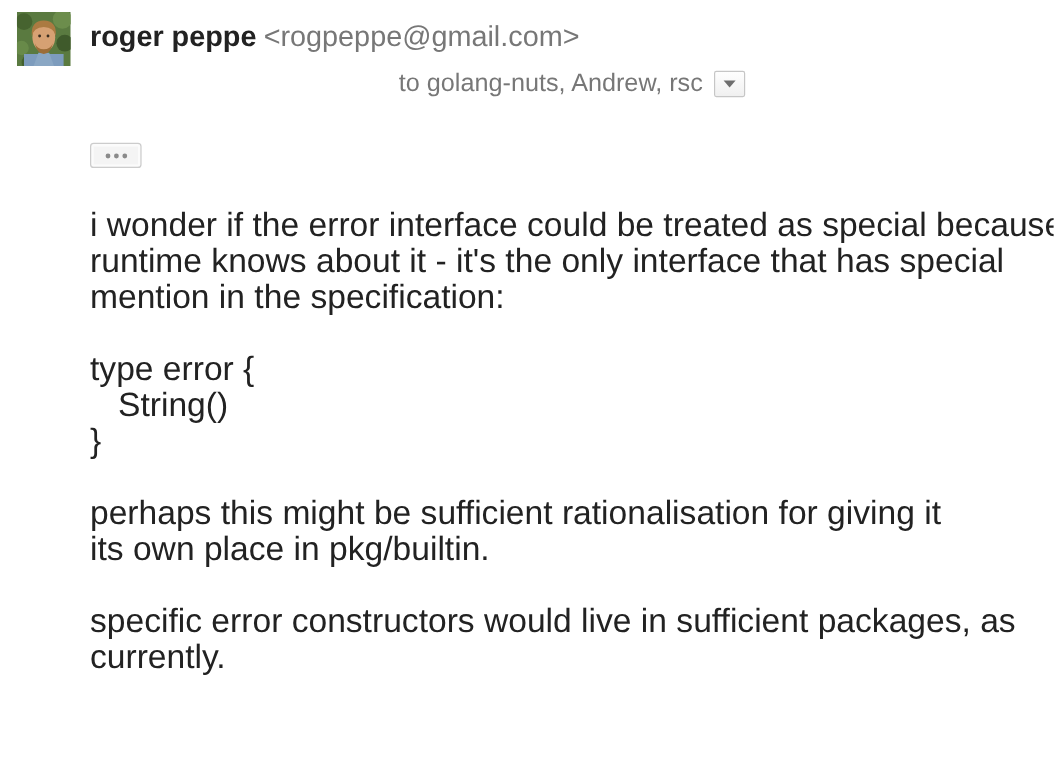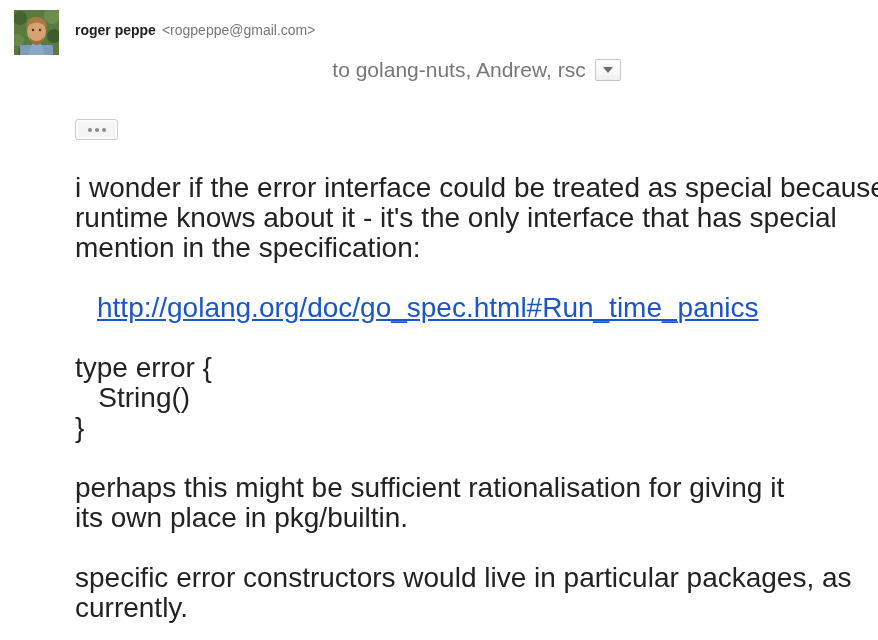--- a/index.html
+++ b/index.html
@@ -19,21 +19,21 @@
     color:var(--text);
     overflow:hidden;
   }
   .email{position:relative;width:878px;height:640px;}
   .avatar{
     position:absolute;left:14px;top:10px;
     width:45px;height:45px;overflow:hidden;
   }
   .avatar svg{display:block;}
   .content{margin-left:75px;padding-top:17px;}
-  .sender-line{font-size:14px;line-height:27px;white-space:pre;}
+  .sender-line{font-size:24px;line-height:27px;white-space:pre;}
   .sender-name{font-weight:bold;color:var(--text);}
   .sender-email{color:var(--muted);margin-left:6px;}
   .recipients-line{
     margin-top:14px;
     display:flex;align-items:center;gap:9px;
     font-size:21px;line-height:24px;color:var(--muted);
     white-space:pre;
     justify-content:center;
   }
   .details-btn{
@@ -108,24 +108,23 @@
         <span class="dot"></span>
         <span class="dot"></span>
         <span class="dot"></span>
       </button>
     </div>
 
     <div class="body-text">
       <div class="para">i wonder if the error interface could be treated as special because the
 runtime knows about it - it's the only interface that has special
 mention in the specification:</div>
-      <div class="link-row"><a class="spec-link" href="#">http://golang.org/doc/go_spec.html#Run_time_panics</a></div>
       <div class="para">type error {
    String()
 }</div>
       <div class="para">perhaps this might be sufficient rationalisation for giving it
 its own place in pkg/builtin.</div>
-      <div class="para">specific error constructors would live in particular packages, as
+      <div class="para">specific error constructors would live in sufficient packages, as
 currently.</div>
     </div>
 
   </div>
 </div>
 
 </body></html>

